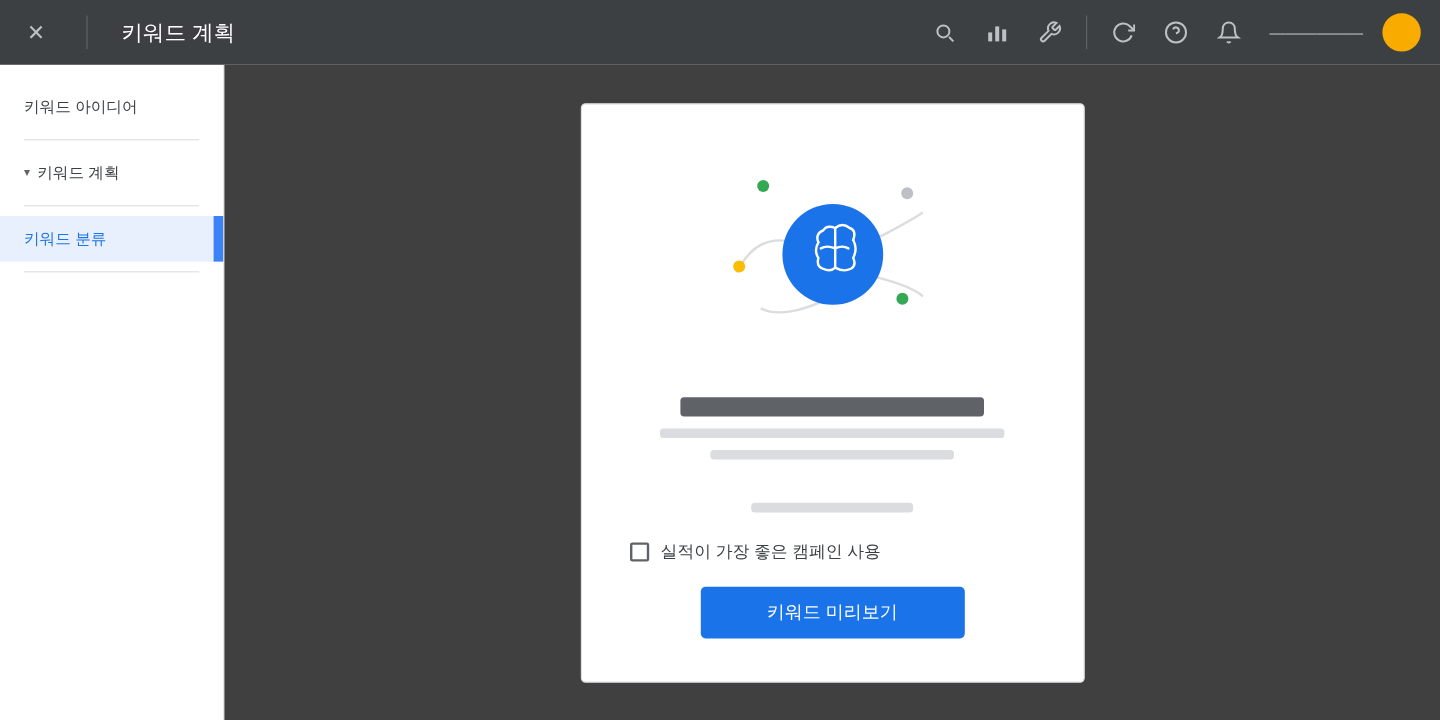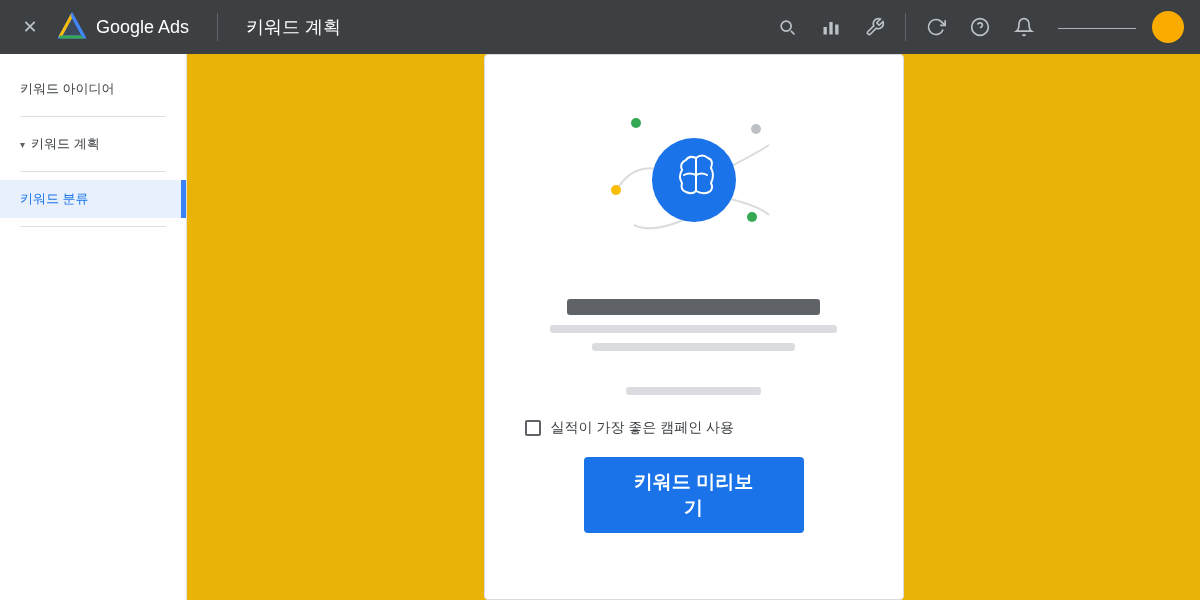--- a/index.html
+++ b/index.html
@@ -116,37 +116,38 @@
       color: #3c4043;
       cursor: pointer;
       display: flex;
       align-items: center;
       gap: 6px;
     }
     .sidebar-item.active {
       background: #e8f0fe;
       color: #1a73e8;
       font-weight: 500;
-      border-right: 5px solid #3b82f6;
+      border-right: 8px solid #3b82f6;
     }
     .sidebar-divider {
       height: 1px;
       background: #e0e0e0;
       margin: 8px 20px;
     }
     .sidebar-item-arrow {
       font-size: 10px;
       color: #5f6368;
     }
 
     
     .main {
       flex: 1;
-      background: #eab308;
-      display: flex;
+      background: #404040;
+      display: flex;
+      align-items: center;
       justify-content: center;
       overflow: auto;
     }
 
     
     .card {
       background: #fff;
       border: 1px solid #dadce0;
       border-radius: 4px;
       width: 420px;
@@ -222,45 +223,33 @@
       cursor: pointer;
     }
 
     
     .cta-button {
       background: #1a73e8;
       color: #fff;
       border: none;
       border-radius: 4px;
       padding: 12px 48px;
-      font-size: 19px;
-      font-weight: 700;
+      font-size: 15px;
+      font-weight: 400;
       cursor: pointer;
       width: 100%;
       max-width: 220px;
     }
   </style>
 </head>
 <body>
 
 <header class="header">
   <div class="header-left">
     <div class="close-btn">✕</div>
-    <div class="google-ads-logo">
-
-      <svg class="logo-triangle" viewBox="0 0 32 32">
-        <polygon points="16,4 28,26 4,26" fill="none" stroke="#4285f4" stroke-width="3"></polygon>
-        <polygon points="16,8 26,24 6,24" fill="#4285f4" opacity="0.15"></polygon>
-
-        <line x1="16" y1="4" x2="4" y2="26" stroke="#fbbc04" stroke-width="3"></line>
-        <line x1="4" y1="26" x2="28" y2="26" stroke="#34a853" stroke-width="3"></line>
-        <line x1="28" y1="26" x2="16" y2="4" stroke="#4285f4" stroke-width="3"></line>
-      </svg>
-      <span class="app-title">Google Ads</span>
-    </div>
     <div class="header-divider"></div>
     <span class="page-title">키워드 계획</span>
   </div>
   <div class="header-right">
     <div class="header-icon">
       <svg width="20" height="20" viewBox="0 0 24 24" fill="#bdc1c6">
           <path d="M21 21l-4.35-4.35M17 11A6 6 0 1 1 5 11a6 6 0 0 1 12 0z" stroke="#bdc1c6" stroke-width="2" fill="none"></path>
         </svg>
     </div>
     <div class="header-icon">

